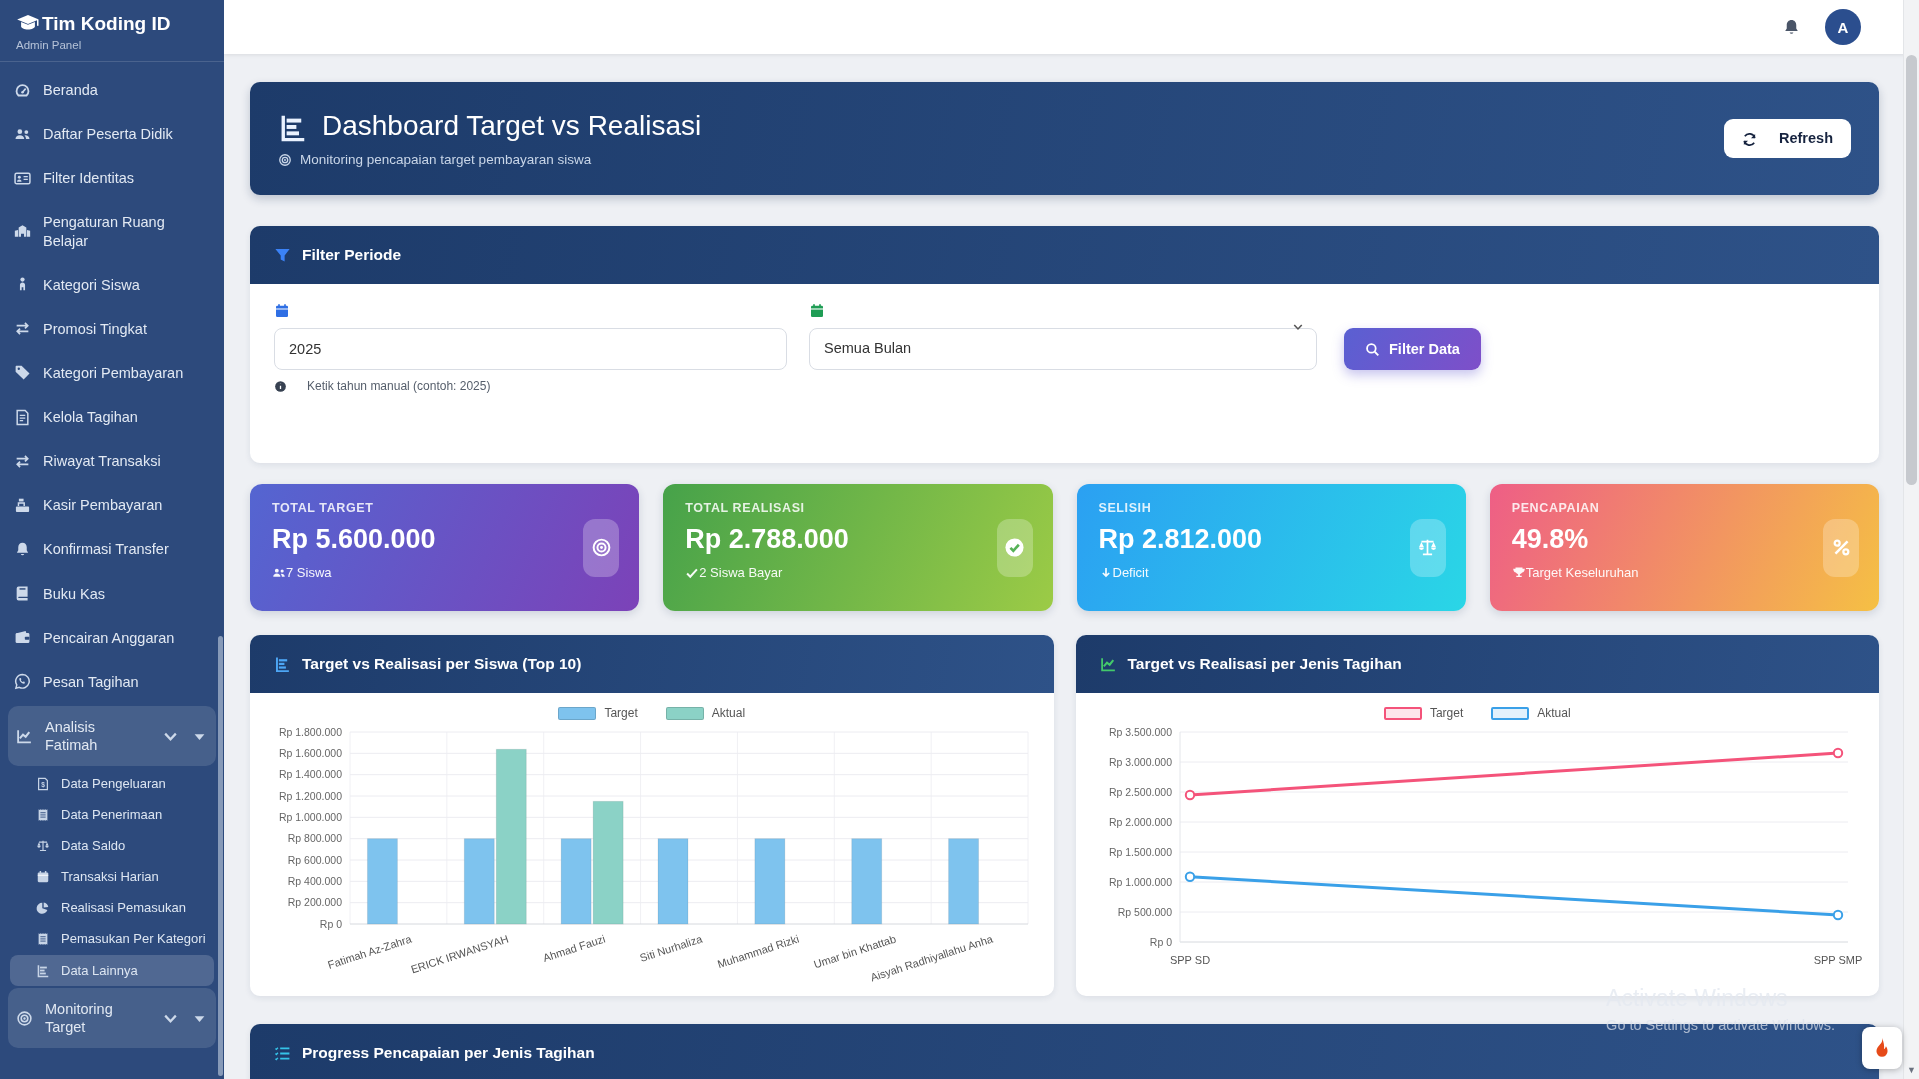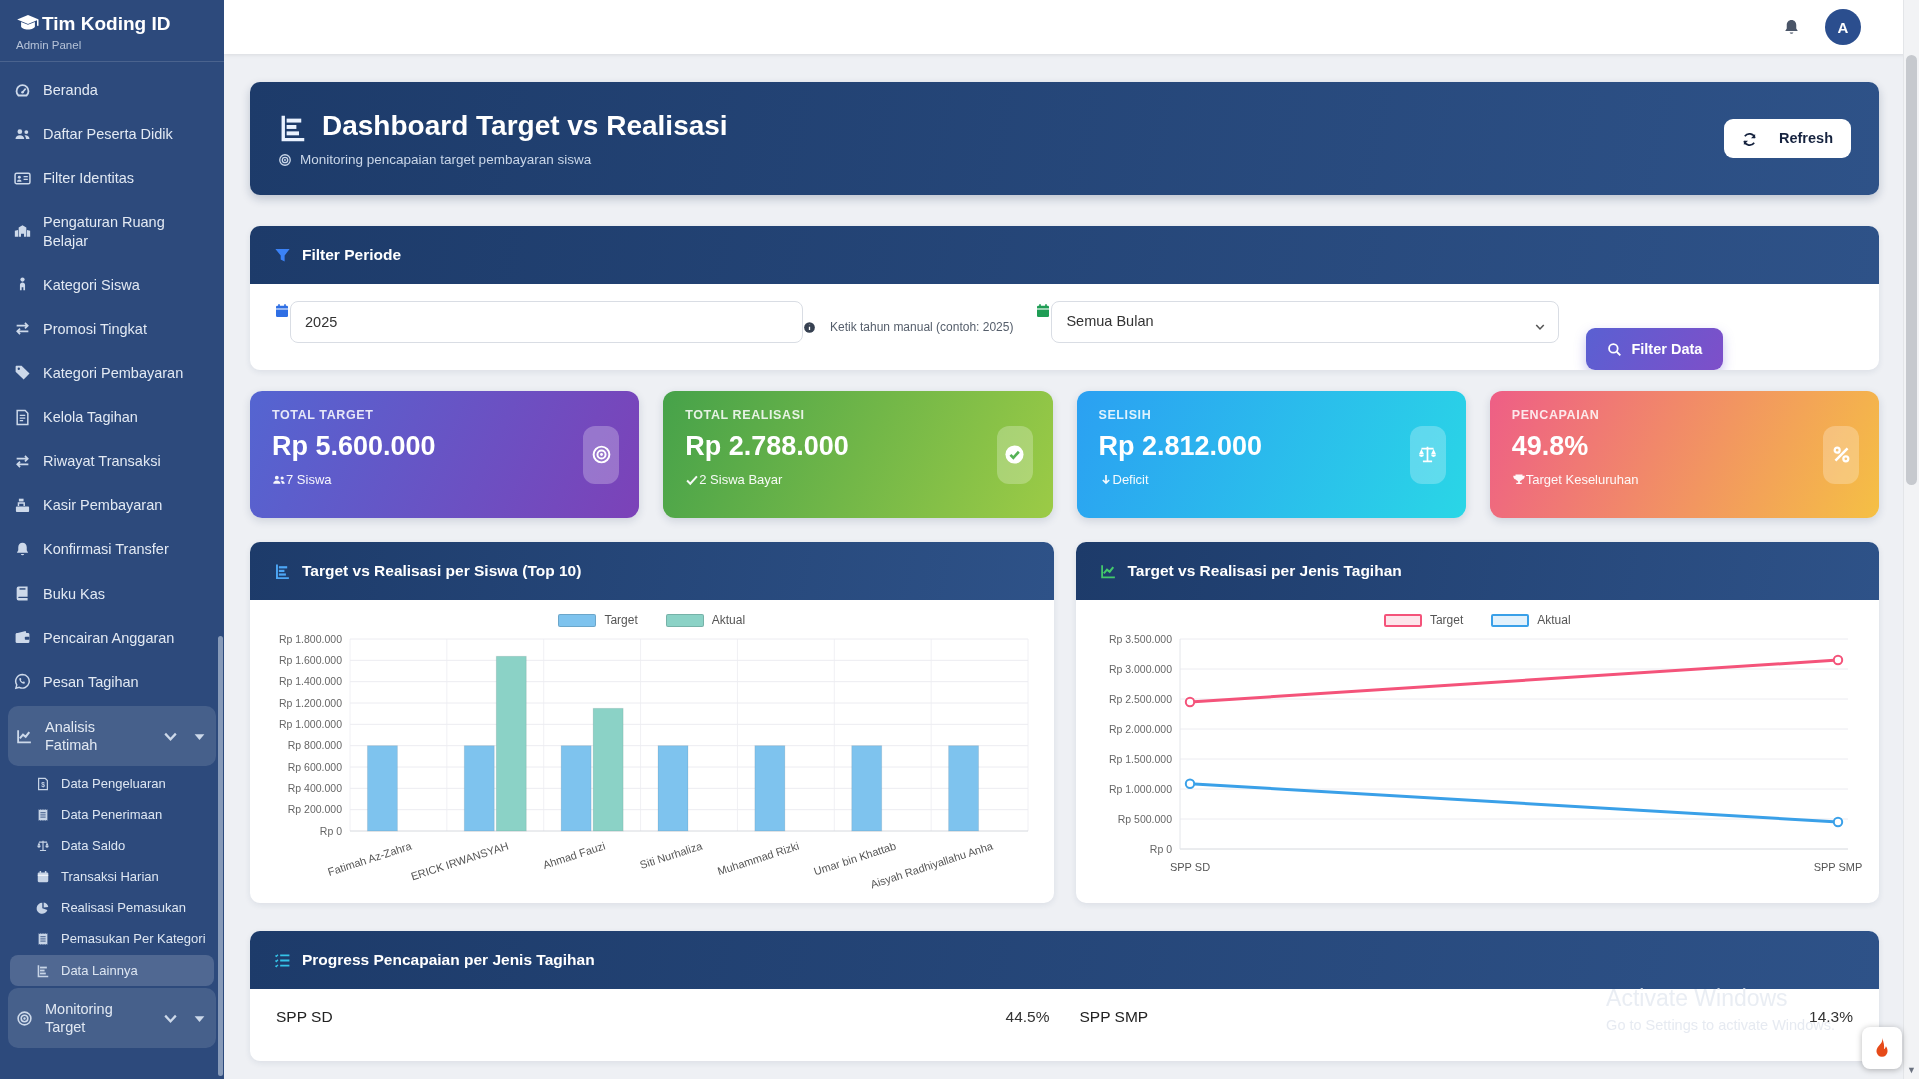--- a/index.html
+++ b/index.html
@@ -26,37 +26,37 @@
 
   
   .main{flex:1;display:flex;flex-direction:column;min-width:0}
   .topbar{height:54px;background:#fff;display:flex;align-items:center;justify-content:flex-end;gap:24px;padding-right:58px;box-shadow:0 1px 4px rgba(0,0,0,.09);z-index:2}
   .bell{width:19px;height:19px;color:#4a5568;cursor:pointer}
   .avatar{width:36px;height:36px;border-radius:50%;background:#2b4e8e;color:#fff;font-weight:bold;font-size:15px;display:flex;align-items:center;justify-content:center;cursor:pointer}
   .content{flex:1;padding:28px 40px 0 26px;overflow:hidden}
 
   .navgrad{background:linear-gradient(100deg,#1d3b6a,#2e5288)}
   .banner{border-radius:10px;padding:18px 28px;display:flex;justify-content:space-between;align-items:center;color:#fff;height:113px;box-sizing:border-box;box-shadow:0 4px 10px rgba(20,40,80,.22)}
-  .banner-title{font-size:28px;font-weight:bold;display:flex;gap:14px;align-items:center}
+  .banner-title{font-size:28px;font-weight:normal;display:flex;gap:14px;align-items:center}
   .banner-title .ic{width:30px;height:30px;color:#eaf2ff}
   .banner-sub{font-size:13.5px;color:#c9d6e8;margin-top:9px;display:flex;gap:8px;align-items:center}
   .banner-sub .ic{width:14px;height:14px}
   .refresh-btn{background:#fff;color:#16233f;border:none;border-radius:9px;padding:11px 18px;font-size:14.5px;font-weight:bold;display:flex;gap:22px;align-items:center;cursor:pointer}
   .refresh-btn .ic{width:15px;height:15px;color:#16233f}
 
   .card{background:#fff;border-radius:10px;box-shadow:0 2px 6px rgba(30,50,90,.09);overflow:hidden}
   .card-head{color:#fff;padding:0 24px;height:58px;display:flex;align-items:center;gap:11px;font-size:15.5px;font-weight:bold}
   .card-head .ic{width:17px;height:17px}
 
-  .filter-card{margin-top:31px;height:144px;box-sizing:border-box}
+  .filter-card{margin-top:31px;height:237px;box-sizing:border-box}
   .filter-body{padding:17px 24px;display:flex;align-items:flex-start}
-  .fcol{display:flex;flex-direction:row}
+  .fcol{display:flex;flex-direction:column}
   .ficon{width:16px;height:16px;margin-bottom:11px}
   .finput{width:513px;height:42px;border:1px solid #d9dde4;border-radius:8px;padding:0 14px;font-size:14.5px;color:#333;box-sizing:border-box;outline:none;background:#fff}
-  .fhint{font-size:12px;color:#555e6b;margin-top:9px;display:flex;gap:14px;align-items:center}
+  .fhint{font-size:12px;color:#555e6b;margin-top:9px;display:flex;gap:20px;align-items:center}
   .fhint .ic{width:13px;height:13px;color:#374151}
   .fselwrap{position:relative;margin-left:22px}
   .fselect{width:508px;height:42px;border:1px solid #d9dde4;border-radius:8px;padding:11px 14px 0;font-size:14.5px;color:#333;box-sizing:border-box;background:#fff;cursor:pointer}
   .fselwrap .chevd{position:absolute;right:13px;top:16px;width:12px;height:12px;color:#555}
   .filter-btn{margin-left:27px;margin-top:27px;height:42px;padding:0 21px;border:none;border-radius:9px;background:linear-gradient(120deg,#5a60d2,#7e4fc9);color:#fff;font-weight:bold;font-size:14.5px;display:flex;gap:9px;align-items:center;box-shadow:0 5px 12px rgba(95,85,205,.35);cursor:pointer}
   .filter-btn .ic{width:15px;height:15px;color:#fff}
 
   .stats{display:flex;gap:24px;margin-top:21px}
   .stat{flex:1;height:127px;border-radius:12px;padding:17px 22px;color:#fff;position:relative;box-sizing:border-box;box-shadow:0 3px 8px rgba(30,50,90,.15)}
   .stat-label{font-size:12.5px;font-weight:bold;letter-spacing:.6px;opacity:.85}

